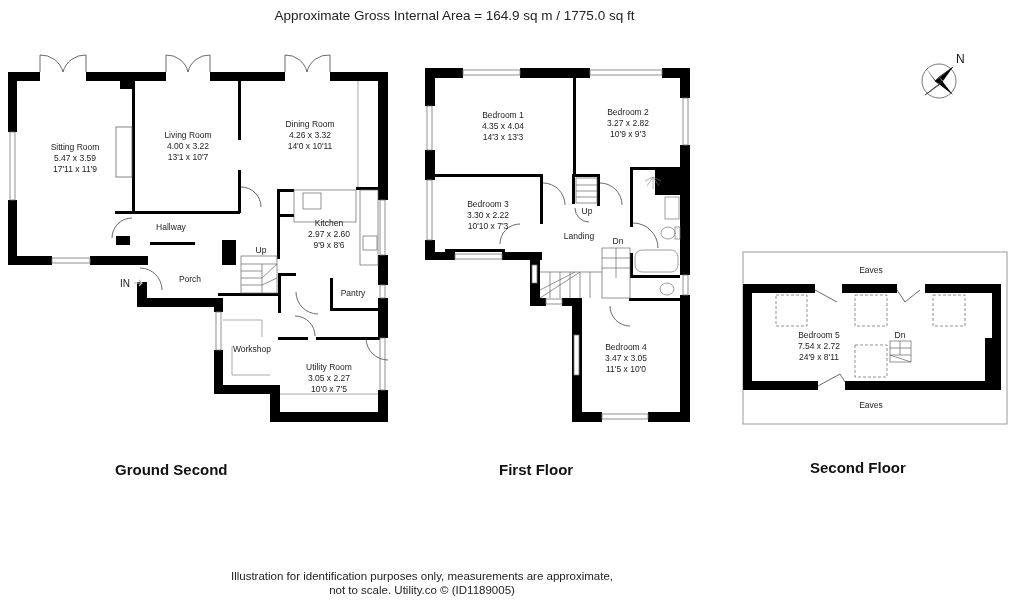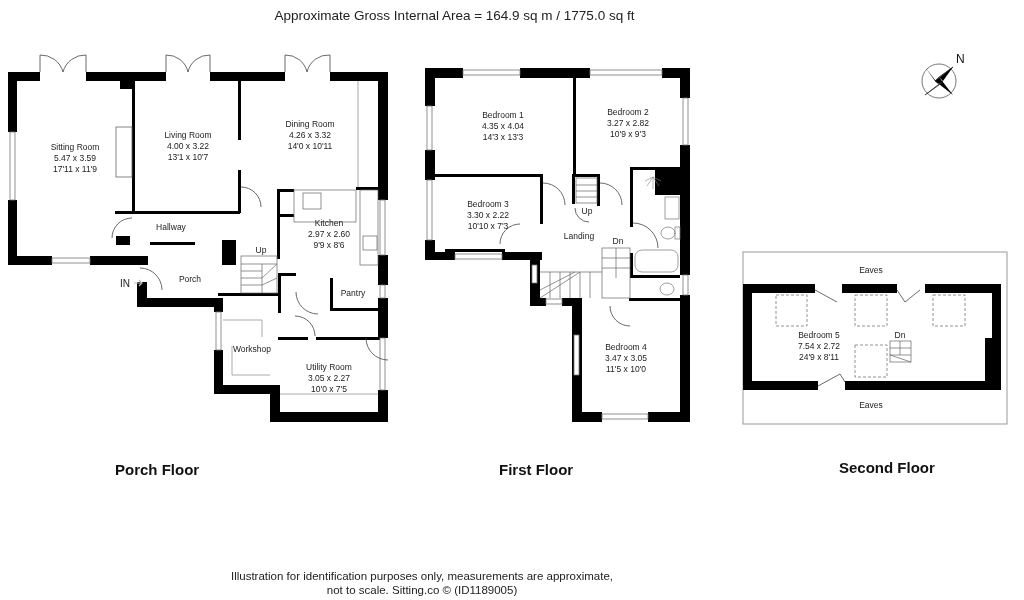--- a/index.html
+++ b/index.html
@@ -276,20 +276,20 @@
   <text class="rl" x="618" y="244">Dn</text>
 
   <text class="rl" x="871" y="273">Eaves</text>
   <text class="rl" x="871" y="408">Eaves</text>
   <text class="rl" x="819" y="338">Bedroom 5</text>
   <text class="rl" x="819" y="349">7.54 x 2.72</text>
   <text class="rl" x="819" y="360">24'9 x 8'11</text>
   <text class="rl" x="900" y="338">Dn</text>
 </svg>
 
-<div class="floor-label" style="left:115px;">Porch Floor</div>
+<div class="floor-label" style="left:115px;">Ground Second</div>
 <div class="floor-label" style="left:499px;">First Floor</div>
-<div class="floor-label" style="left:810px;top:459px;margin-left:29px;">Second Floor</div>
+<div class="floor-label" style="left:810px;top:459px;">Second Floor</div>
 
 <div class="footer">
   <div>Illustration for identification purposes only, measurements are approximate,</div>
-  <div>not to scale. Sitting.co © (ID1189005)</div>
+  <div>not to scale. Utility.co © (ID1189005)</div>
 </div>
 
 </body></html>

